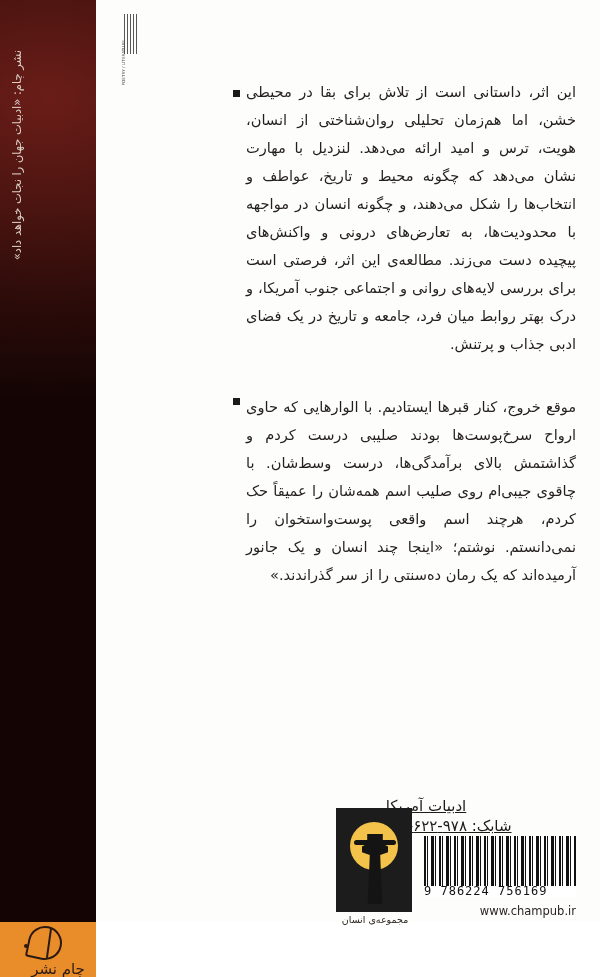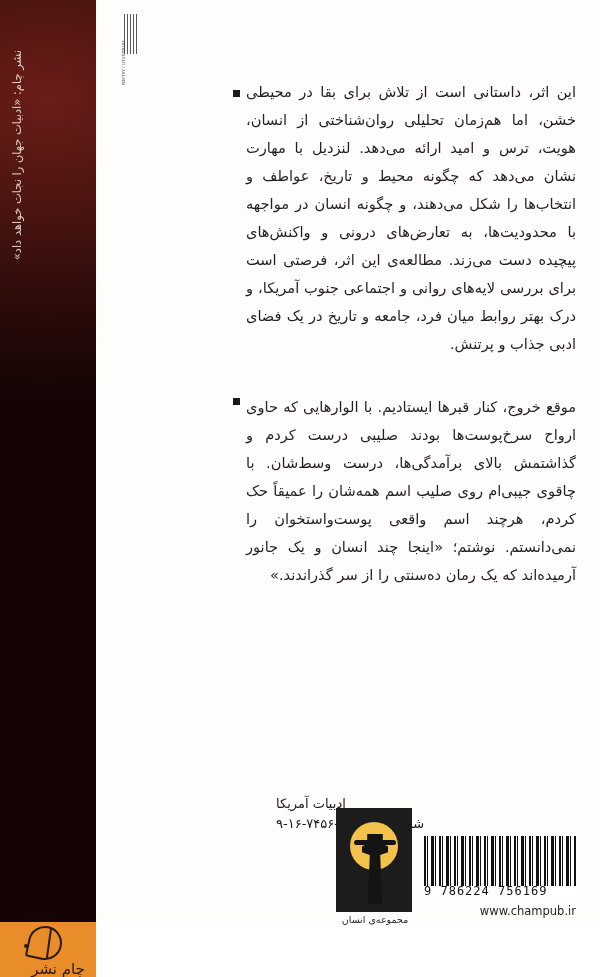--- a/index.html
+++ b/index.html
@@ -121,25 +121,26 @@
     height: 7px;
     background: #1a1a1a;
   }
   .bullet.b1 { top: 90px; }
   .bullet.b2 { top: 398px; }
 
   
   .meta {
     position: absolute;
     right: 24px;
-    text-align: left;
+    text-align: center;
     direction: rtl;
     color: #1f1b19;
-    font-size: 13px;
+    font-size: 15px;
     line-height: 1.9;
+    text-decoration: underline;
   }
   .meta.series-line { top: 792px; width: 300px; }
   .meta.isbn-line  { top: 812px; width: 300px; }
 
   
   .thumb {
     position: absolute;
     left: 336px;
     top: 808px;
     width: 76px;

